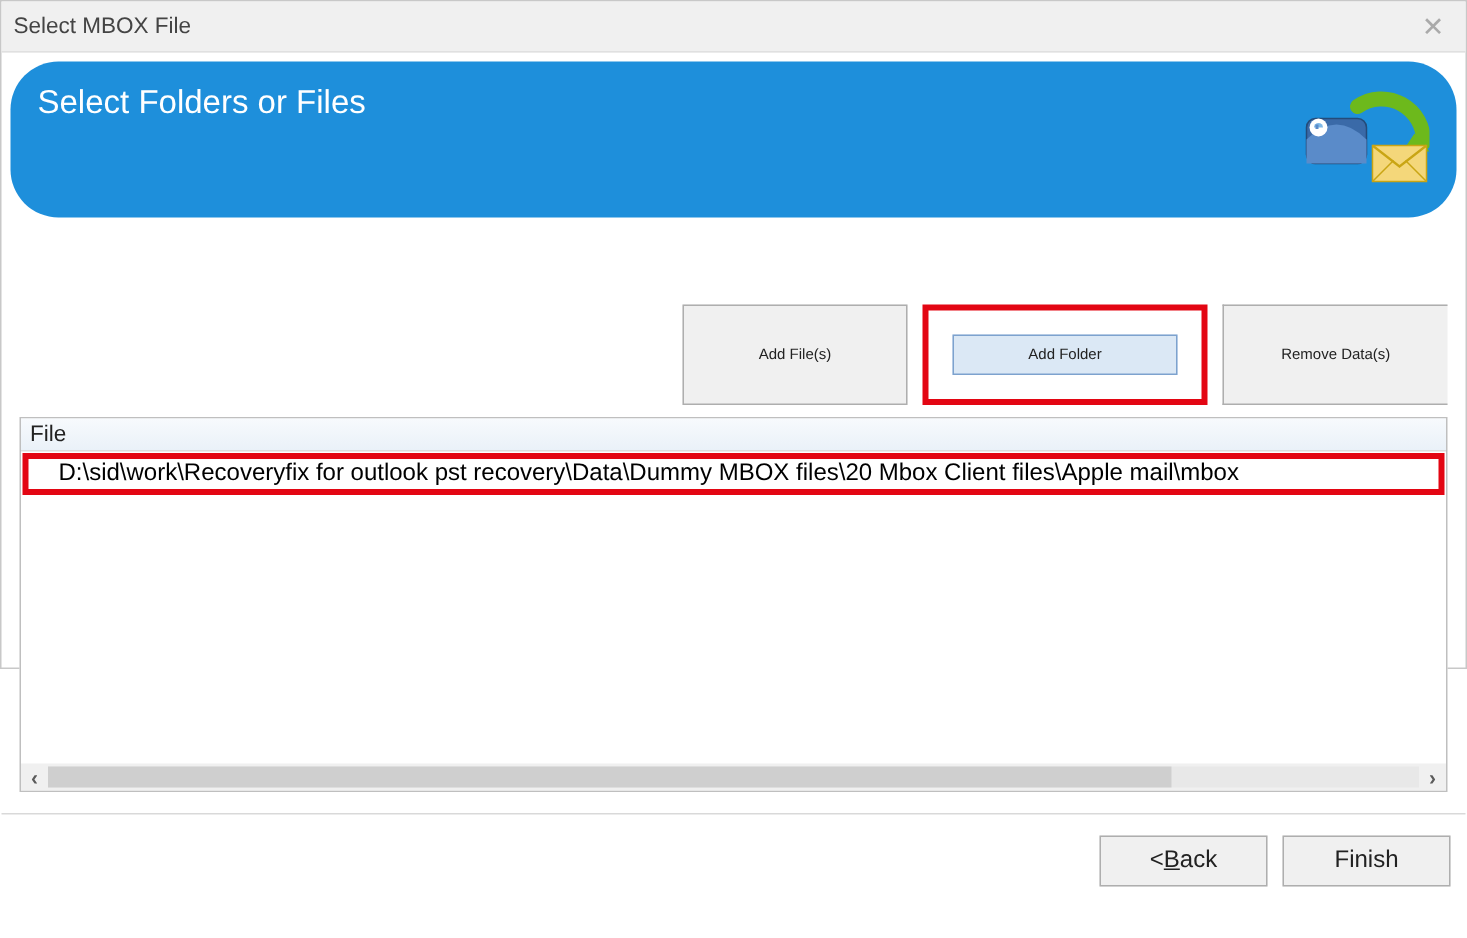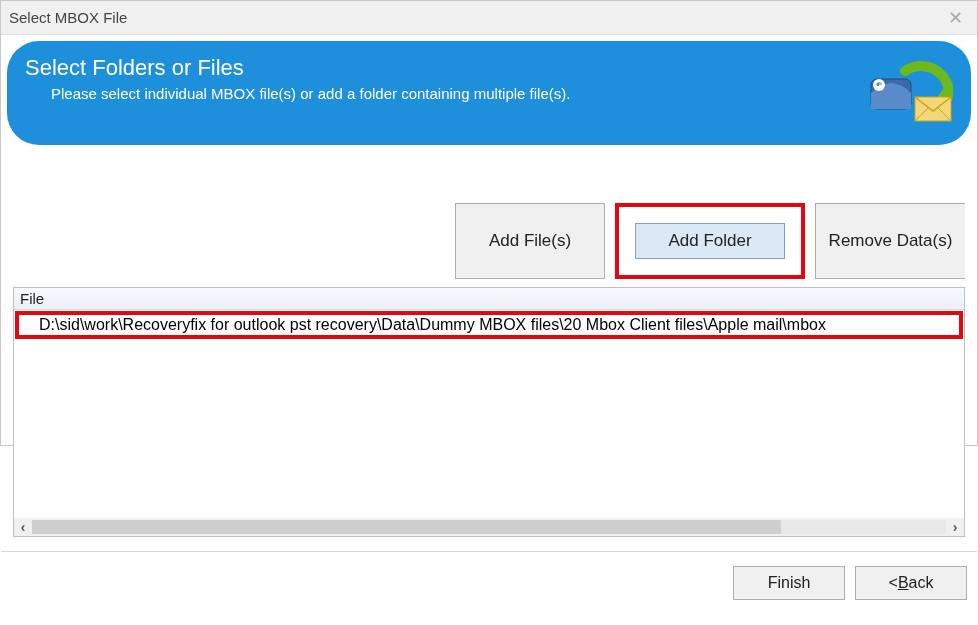--- a/index.html
+++ b/index.html
@@ -72,21 +72,21 @@
       display: flex;
       justify-content: flex-end;
       gap: 10px;
       margin-top: 58px;
       padding-right: 6px;
     }
     .btn {
       background: #f0f0f0;
       border: 1px solid #aeaeae;
       padding: 7px 0;
-      font-size: 17px;
+      font-size: 10px;
       color: #222;
       cursor: default;
       text-align: center;
       min-width: 140px;
     }
     .btn.addfiles { min-width: 150px; }
     .btn.addfolder { min-width: 150px; }
     .btn.removefiles { min-width: 150px; border-right: none; }
     .addfolder-wrap {
       border: 4px solid #e30613;
@@ -185,21 +185,20 @@
 
 <div class="dialog">
 
   <div class="titlebar">
     <span class="titlebar-text">Select MBOX File</span>
     <span class="close-x">✕</span>
   </div>
 
   <div class="banner">
     <div class="banner-title">Select Folders or Files</div>
-    <div class="banner-sub">Please select individual MBOX file(s) or add a folder containing multiple file(s).</div>
     <div class="banner-icon">
       <svg viewBox="0 0 88 78" width="88" height="78">
         <rect x="6" y="28" width="40" height="30" rx="6" fill="#3a6aa8" stroke="#244b79" stroke-width="1"></rect>
         <path d="M6 42 Q26 22 46 42 L46 58 L6 58 Z" fill="#5a8bc9"></path>
         <circle cx="14" cy="34" r="6" fill="#fff"></circle>
         <path d="M11 34 a3 3 0 1 1 6 0" fill="#7fb9e8"></path>
         <rect x="12" y="32" width="2" height="3" fill="#5a8bc9"></rect>
         <path d="M40 20 a28 28 0 0 1 44 24" fill="none" stroke="#6db91c" stroke-width="10" stroke-linecap="round"></path>
         <path d="M78 38 l10 12 l-18 0 Z" fill="#6db91c"></path>
         <rect x="50" y="46" width="36" height="24" fill="#f4d77a" stroke="#c9a514" stroke-width="1"></rect>
@@ -231,17 +230,17 @@
         </div>
         <div class="scroll-arrow">›</div>
       </div>
     </div>
 
   </div>
 
   <div class="footer-sep"></div>
 
   <div class="footer-row">
+    <button class="btn-footer"><span>&lt;</span><span class="ul">B</span>ack</button>
     <button class="btn-footer">Finish</button>
-    <button class="btn-footer"><span>&lt;</span><span class="ul">B</span>ack</button>
   </div>
 
 </div>
 
 </body></html>

